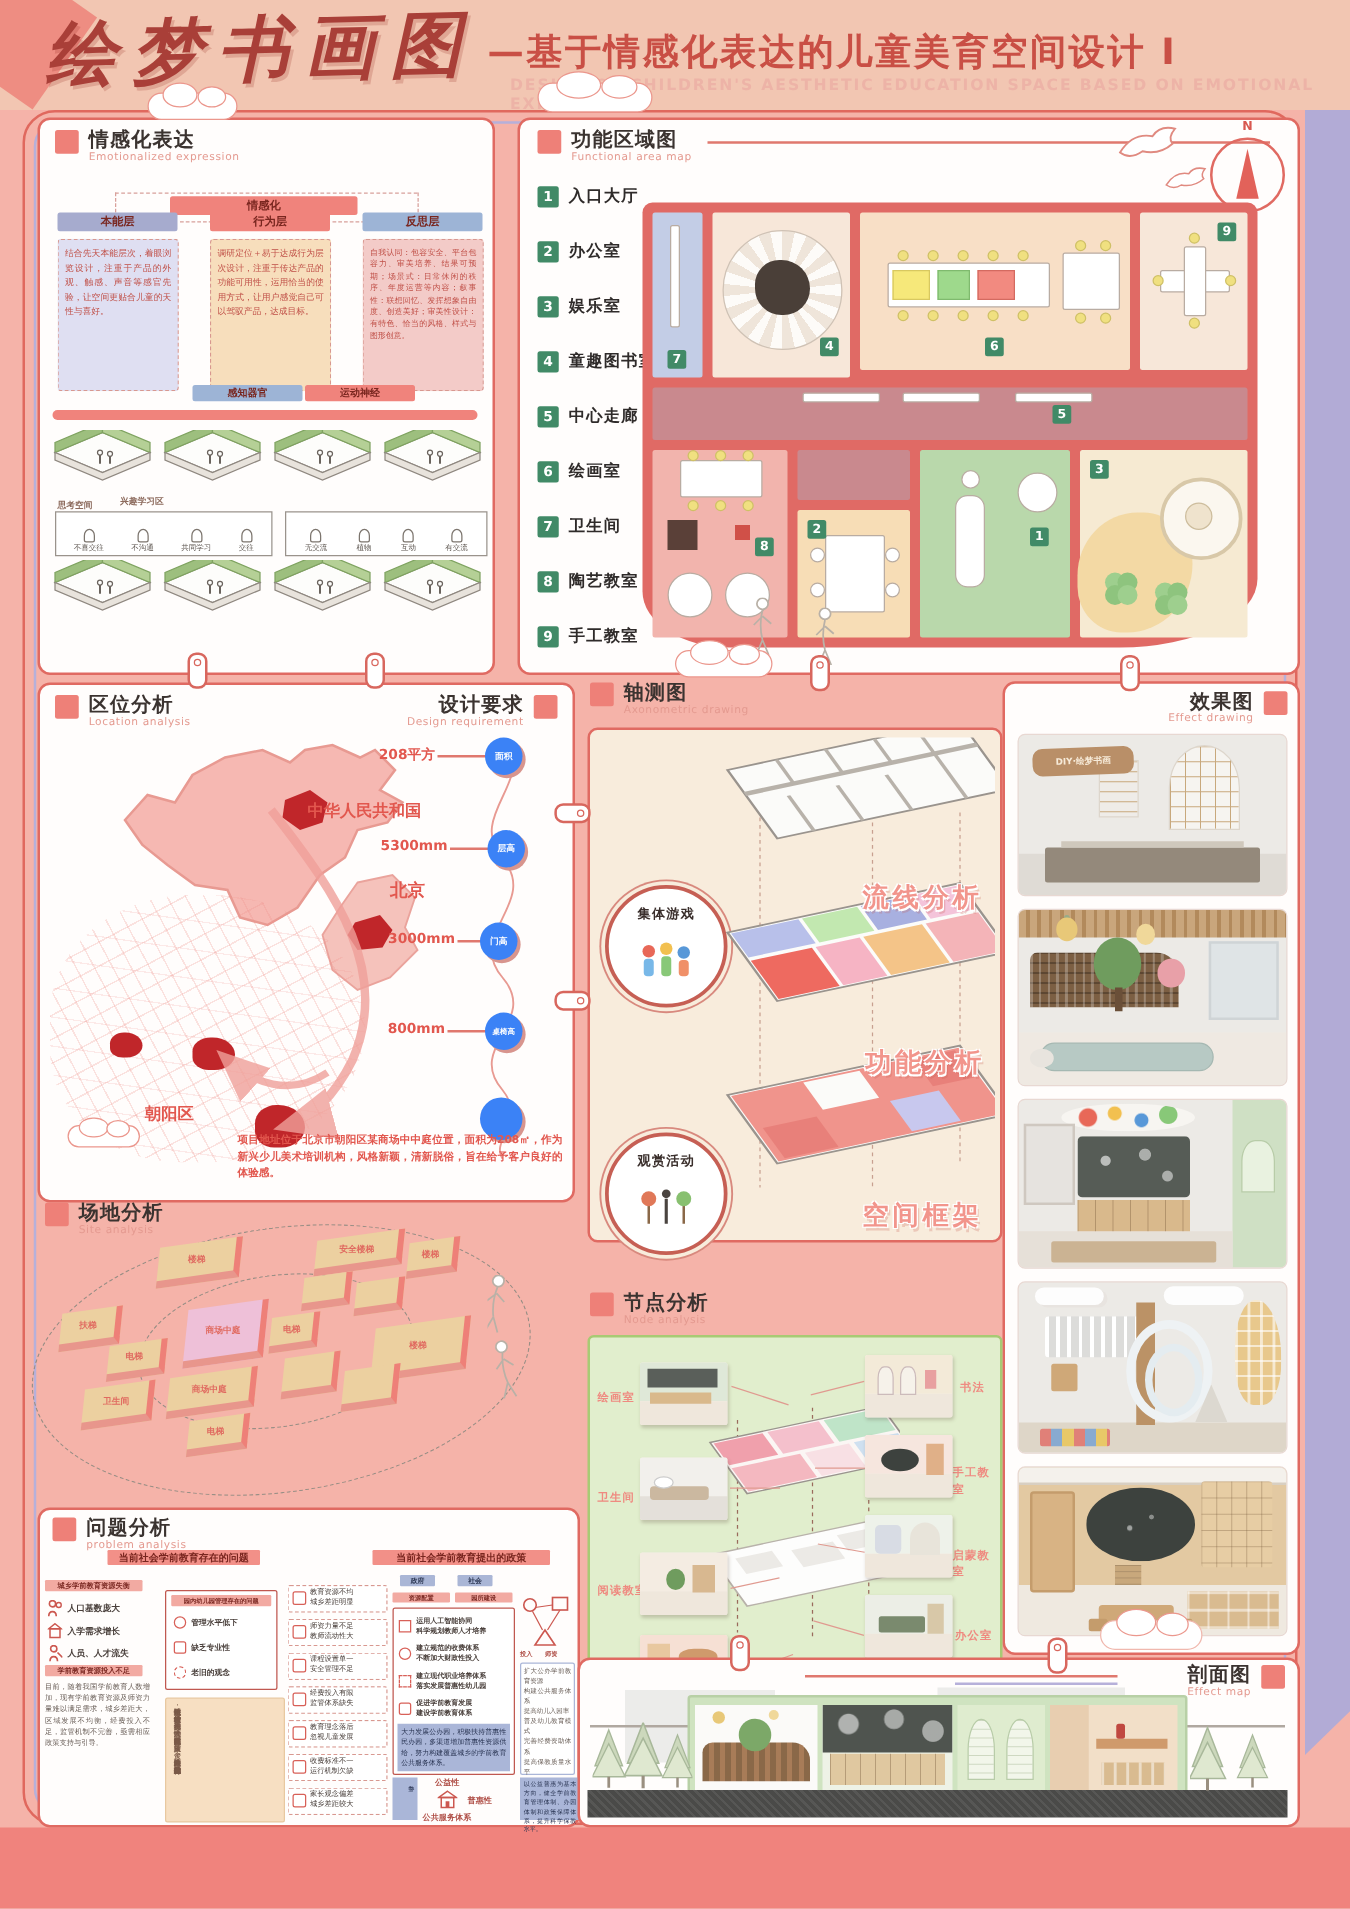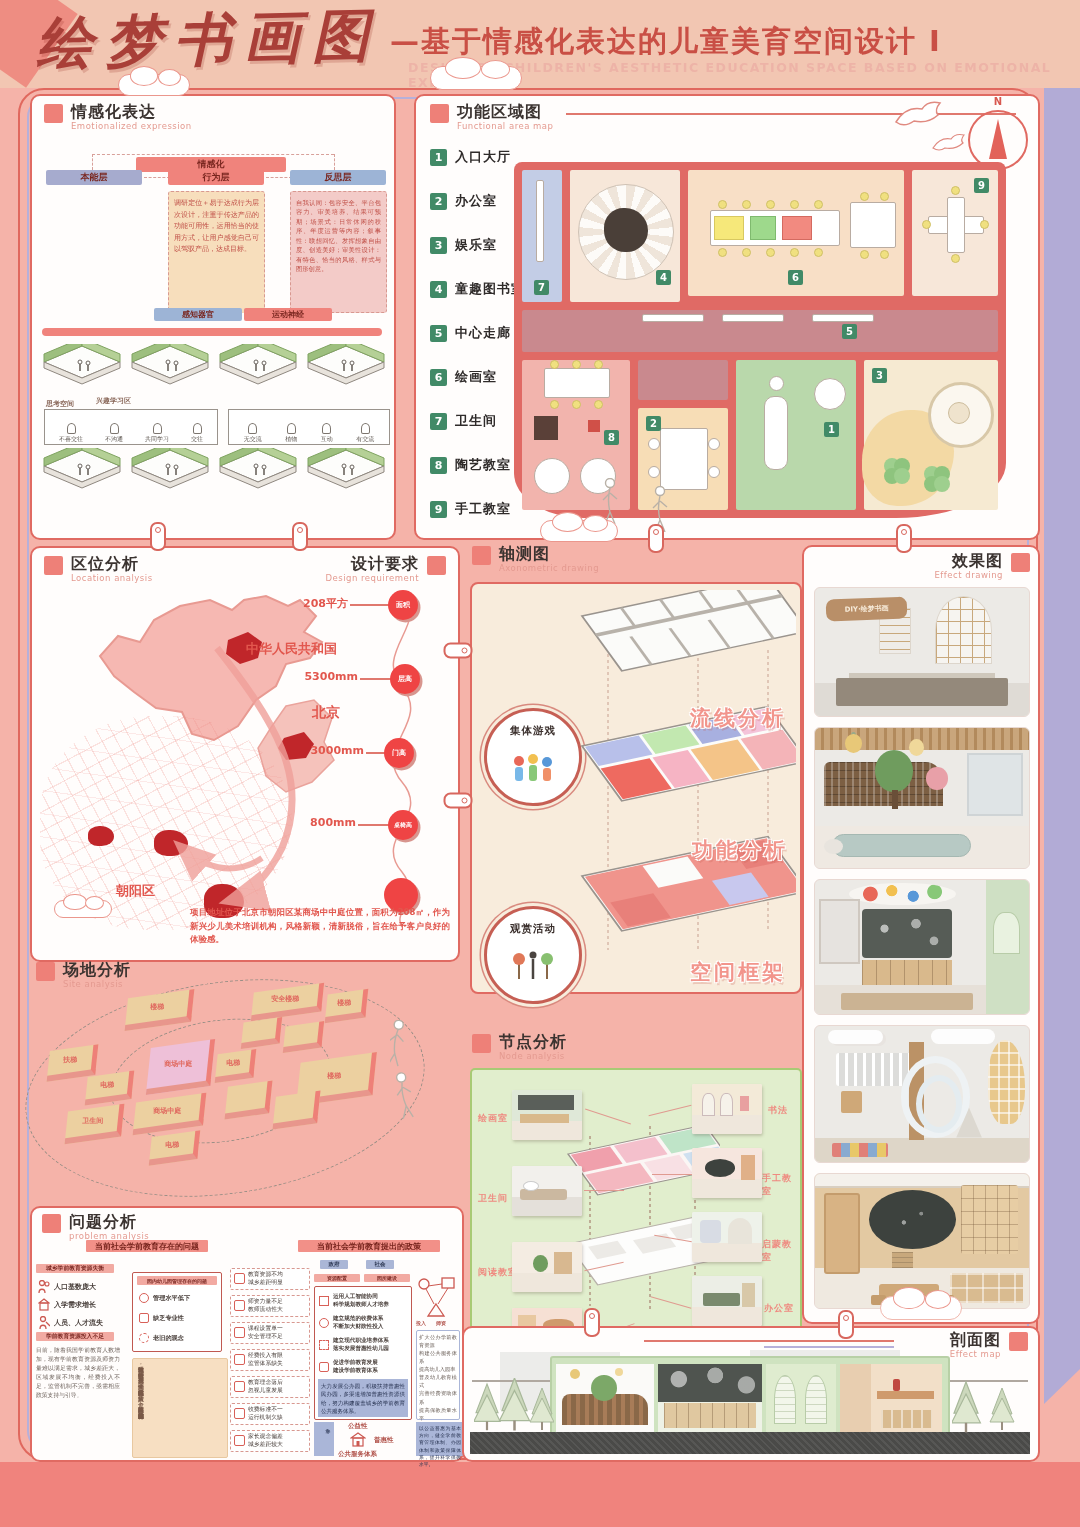--- a/index.html
+++ b/index.html
@@ -57,21 +57,21 @@
                border-left:9px solid transparent;border-right:9px solid transparent;border-bottom:40px solid #e2625a;}
   .compass .n{position:absolute;left:50%;top:-16px;transform:translateX(-50%);font-size:10px;font-weight:bold;color:#d85850;}
   
   .maplab{position:absolute;font-weight:bold;color:#e2574e;}
   .blob{position:absolute;background:#c0262a;border-radius:45% 55% 50% 40%;}
   .streets{position:absolute;border-radius:48% 52% 55% 45%;opacity:.85;background:
     repeating-linear-gradient(62deg,rgba(238,146,140,.30) 0 1.2px,transparent 1.2px 13px),
     repeating-linear-gradient(-28deg,rgba(238,146,140,.30) 0 1.2px,transparent 1.2px 17px),
     repeating-linear-gradient(8deg,rgba(238,146,140,.22) 0 1px,transparent 1px 23px);}
   .reqv{position:absolute;font-size:11px;font-weight:bold;color:#e2574e;text-align:right;}
-  .reqc{position:absolute;width:30px;height:30px;border-radius:50%;background:#ef4444;box-shadow:2.5px 2.5px 0 #d8958e;
+  .reqc{position:absolute;width:30px;height:30px;border-radius:50%;background:#3b82f6;box-shadow:2.5px 2.5px 0 #d8958e;
         color:#fff;font-size:7px;font-weight:bold;display:flex;align-items:center;justify-content:center;}
   .ploc{position:absolute;font-size:8.5px;line-height:1.6;color:#e2574e;font-weight:bold;text-align:justify;}
   
   .axin{position:absolute;background:#f8ecdc;border:2.5px solid #e06a62;border-radius:8px;}
   .circ{position:absolute;width:92px;height:92px;border-radius:50%;background:#fff;border:3px solid #c65f54;
         box-shadow:0 0 0 3px #f8ecdc,0 0 0 4.5px #d8897e;}
   .circ .cl{position:absolute;top:13px;width:100%;text-align:center;font-size:10.5px;font-weight:bold;color:#3a2f2c;letter-spacing:1px;}
   .axlab{position:absolute;font-size:21px;font-weight:bold;color:#f2958c;letter-spacing:3px;
          text-shadow:-1px -1px 0 #fff,1px -1px 0 #fff,-1px 1px 0 #fff,1px 1px 0 #fff,2px 3px 0 rgba(200,90,80,.25);}
   
@@ -175,20 +175,21 @@
     </div>
     <div class="bar" style="left:104px;top:43px;width:150px;background:#f0837c;margin-top:18px;">情感化</div>
     <div class="dash-v" style="left:60px;top:58px;height:16px;"></div>
     <div class="dash-v" style="left:302px;top:58px;height:16px;"></div>
     <div class="dash-h" style="left:60px;top:58px;width:242px;"></div>
     <div class="dash-h" style="left:112px;top:81px;width:26px;"></div>
     <div class="dash-h" style="left:234px;top:81px;width:26px;"></div>
     <div class="bar" style="left:14px;top:74px;width:96px;background:#a6abce;">本能层</div>
     <div class="bar" style="left:136px;top:74px;width:96px;background:#f0837c;">行为层</div>
     <div class="bar" style="left:258px;top:74px;width:96px;background:#9db4d6;">反思层</div>
+    <div class="ebox" style="left:14px;top:95px;width:85px;height:108px;background:#dfdff2;">结合先天本能层次，着眼浏览设计，注重于产品的外观、触感、声音等感官先验，让空间更贴合儿童的天性与喜好。</div>
     <div class="ebox" style="left:136px;top:95px;width:85px;height:108px;background:#f7debc;">调研定位＋易于达成行为层次设计，注重于传达产品的功能可用性，运用恰当的使用方式，让用户感觉自己可以驾驭产品，达成目标。</div>
     <div class="ebox" style="left:258px;top:95px;width:85px;height:108px;background:#f3cbc8;font-size:6.3px;line-height:1.5;">自我认同：包容安全、平台包容力、审美培养、结果可预期；场景式：日常休闲的秩序、年度运营等内容；叙事性：联想回忆、发挥想象自由度、创造美好；审美性设计：有特色、恰当的风格、样式与图形创意。</div>
     <div class="bar" style="left:122px;top:212px;width:88px;height:13px;background:#9db4d6;font-size:8px;">感知器官</div>
     <div class="bar" style="left:212px;top:212px;width:88px;height:13px;background:#f0837c;font-size:8px;">运动神经</div>
     <div style="position:absolute;left:10px;top:232px;width:340px;height:8px;background:#f0837c;border-radius:4px;"></div>
 
     <svg class="iso" style="position:absolute;left:10px;top:248px;" width="82" height="52">
         <use href="#isoRoom"></use>
       </svg>
     <svg style="position:absolute;left:98px;top:248px;" width="82" height="52">

